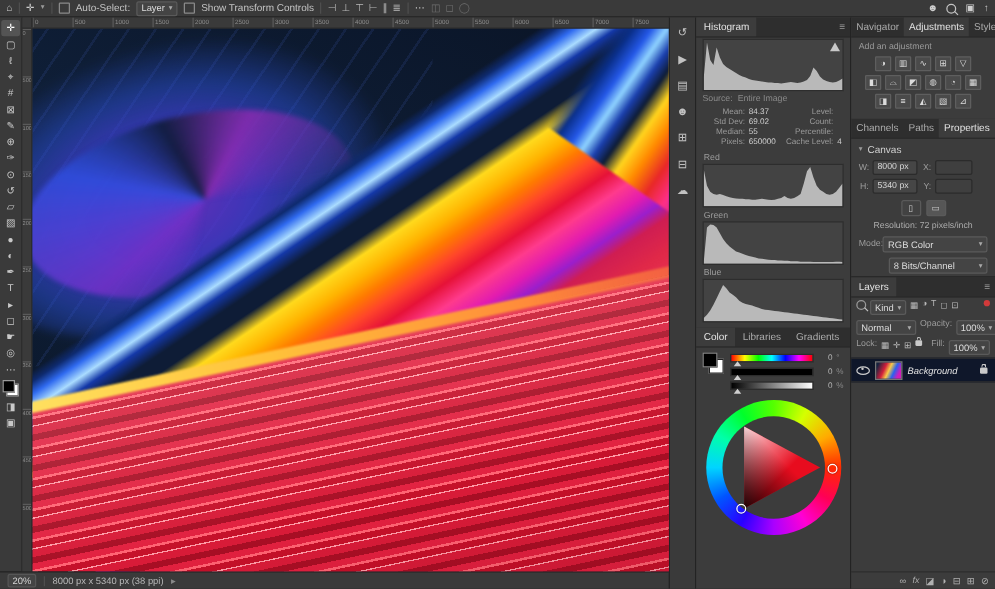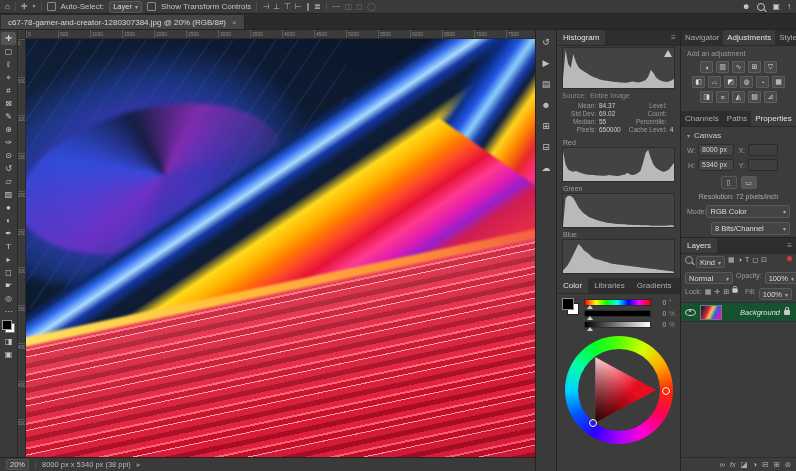--- a/index.html
+++ b/index.html
@@ -163,21 +163,21 @@
   .orient-btn.sel{background:#565656;}
   .res-text{font-size:7px;color:#adadad;text-align:center;padding:3px 0;}
   .mode-row{display:flex;align-items:center;gap:0;padding:2px 6px;font-size:7px;color:#9c9c9c;}
   .dd.wide{flex:1;height:11px;justify-content:space-between;}
 
   
   .layers{flex:1;display:flex;flex-direction:column;min-height:0;border-top:1px solid #232323;}
   .lrow{display:flex;gap:3px;padding:2px 4px;font-size:7px;color:#9c9c9c;}
   .lrow .mini-ic{font-size:7px;color:#b9b9b9;}
   .red-dot{width:5px;height:5px;border-radius:50%;background:#d23a3a;margin-left:auto;}
-  .layer-item{display:flex;align-items:center;gap:4px;height:18px;background:#14532d;border-top:1px solid #2f2f2f;border-bottom:1px solid #2f2f2f;padding:0 4px;text-align:right;}
+  .layer-item{display:flex;align-items:center;gap:4px;height:18px;background:#0f172a;border-top:1px solid #2f2f2f;border-bottom:1px solid #2f2f2f;padding:0 4px;}
   .eye{width:9px;height:5px;border:1px solid #cdcdcd;border-radius:50%;position:relative;}
   .eye::after{content:"";position:absolute;left:2.5px;top:0.5px;width:2px;height:2px;border-radius:50%;background:#cdcdcd;}
   .thumb{width:20px;height:13px;border:1px solid #777;
     background:linear-gradient(115deg,#16233f 8%,#d21f3c 34%,#f7c948 50%,#2a62ee 68%,#d21bbd 86%);}
   .layer-name{font-size:7.5px;font-style:italic;color:#e0e0e0;flex:1;}
   .lock-css{width:6px;height:5px;background:#c9c9c9;border-radius:1px;position:relative;margin-right:2px;}
   .lock-css::before{content:"";position:absolute;top:-3px;left:1px;width:4px;height:3px;border:1px solid #c9c9c9;border-bottom:none;border-radius:2px 2px 0 0;box-sizing:border-box;}
   .layers-fill{flex:1;}
   .layers-bottom{height:13px;border-top:1px solid #2c2c2c;display:flex;align-items:center;justify-content:flex-end;gap:5px;padding:0 5px;font-size:7.5px;color:#b0b0b0;}
   .layers-bottom .fx{font-style:italic;font-size:7px;}
@@ -218,26 +218,20 @@
         <span>◯</span>
       </span>
     <span class="ob-right">
       <span class="ob-icon">☻</span>
       <span class="search-css"></span>
       <span class="ob-icon">▣</span>
       <span class="ob-icon">↑</span>
     </span>
   </div>
 
-  <div class="tab-bar">
-    <div class="doc-tab">
-      <span>c67-78-gamer-and-creator-1280307384.jpg @ 20% (RGB/8#)</span>
-      <span class="close">×</span>
-    </div>
-  </div>
 
   <div class="main">
 
     <div class="left-group">
       <div class="work-row">
         <div class="toolbar" id="toolbar">
             <span class="tool active">✛</span>
             <span class="tool">▢</span>
             <span class="tool">ℓ</span>
             <span class="tool">⌖</span>

